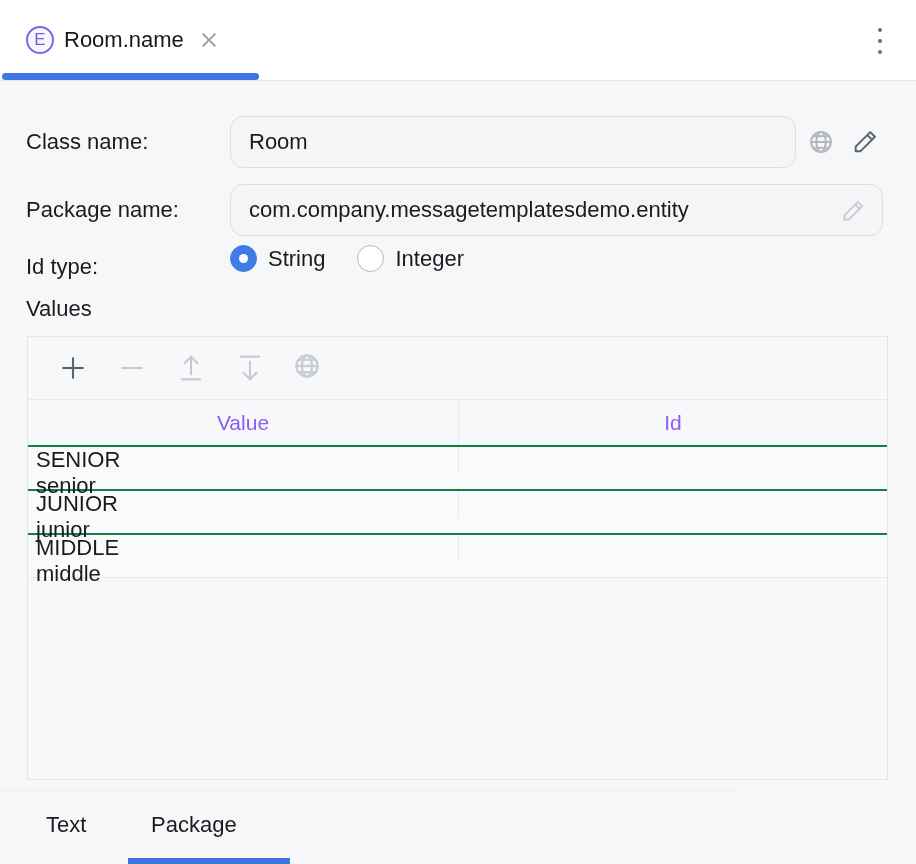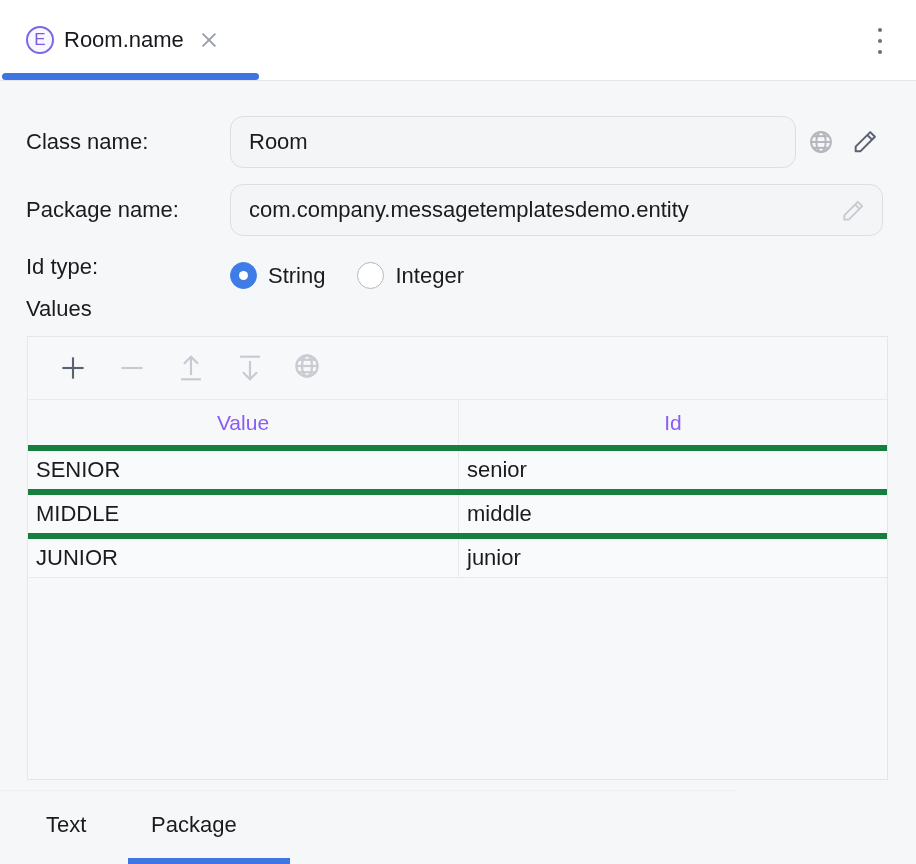--- a/index.html
+++ b/index.html
@@ -148,21 +148,21 @@
     cursor: pointer;
   }
   .globe-class  { left: 807px; top: 12px; }
   .pencil-class { left: 851px; top: 12px; }
 
   
   .radio-group {
     position: absolute;
     left: 230px; top: -6px;
     display: flex;
-    align-items: flex-end;
+    align-items: flex-start;
     height: 44px;
   }
   .radio-opt {
     display: flex;
     align-items: center;
     cursor: pointer;
     margin-right: 32px;
   }
   .radio {
     width: 27px; height: 27px;
@@ -237,23 +237,24 @@
     align-items: center;
     justify-content: center;
   }
   .th-value { width: 431px; border-right: 1px solid #e8eaed; }
   .th-id    { flex: 1; }
 
   .tbody { background: #f7f8fa; }
   .trow {
     display: flex;
     height: 44px;
-    border-top: 6px solid #15803d;
+    border-top: 2px solid #15803d;
     background: #f9fafb;
     cursor: default;
+    flex-direction: column;
   }
   .td {
     font-size: 22px;
     color: #1b1b1f;
     display: flex;
     align-items: center;
     padding-left: 8px;
     white-space: nowrap;
   }
   .td-value { width: 431px; border-right: 1px solid #e8eaed; }
@@ -401,26 +402,26 @@
       <div class="th th-value">Value</div>
       <div class="th th-id">Id</div>
     </div>
 
     <div class="tbody">
       <div class="trow">
         <div class="td td-value">SENIOR</div>
         <div class="td td-id">senior</div>
       </div>
       <div class="trow">
+        <div class="td td-value">JUNIOR</div>
+        <div class="td td-id">junior</div>
+      </div>
+      <div class="trow">
         <div class="td td-value">MIDDLE</div>
         <div class="td td-id">middle</div>
-      </div>
-      <div class="trow">
-        <div class="td td-value">JUNIOR</div>
-        <div class="td td-id">junior</div>
       </div>
       <div class="tbody-filler"></div>
     </div>
 
   </div>
 </div>
 
 <div class="bottom-tabs">
   <div class="btab btab-text">Text</div>
   <div class="btab btab-designer">Package</div>

